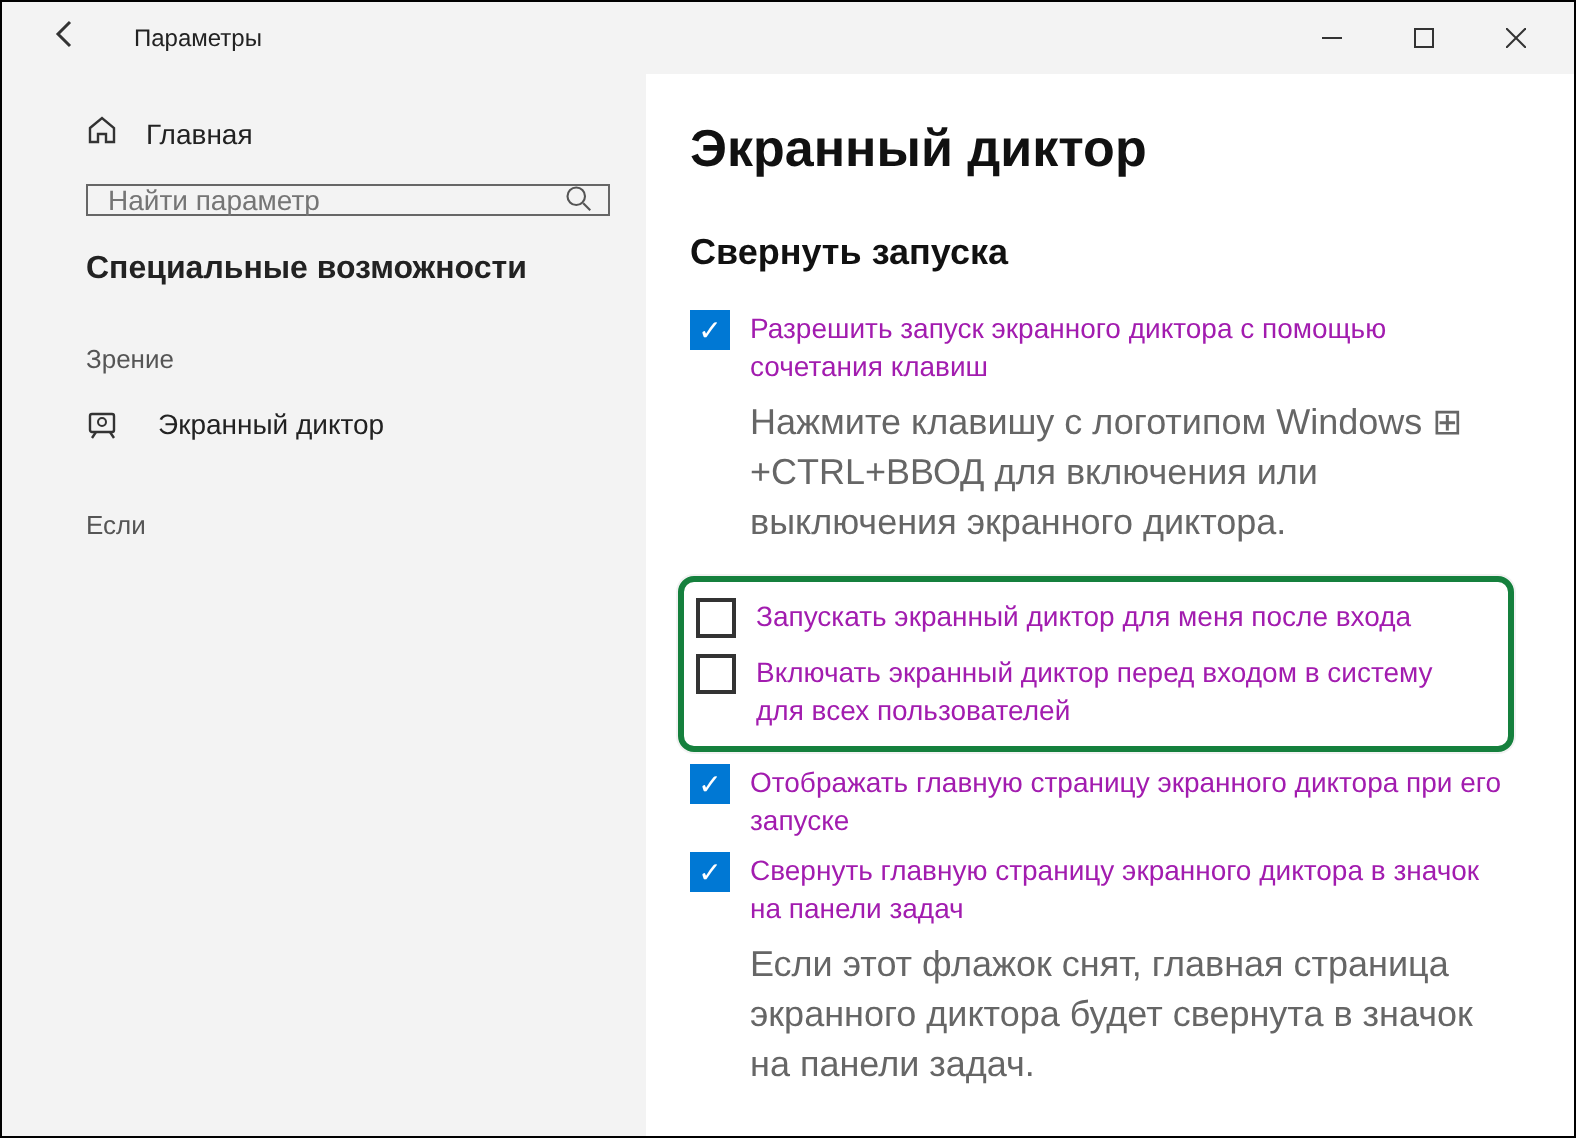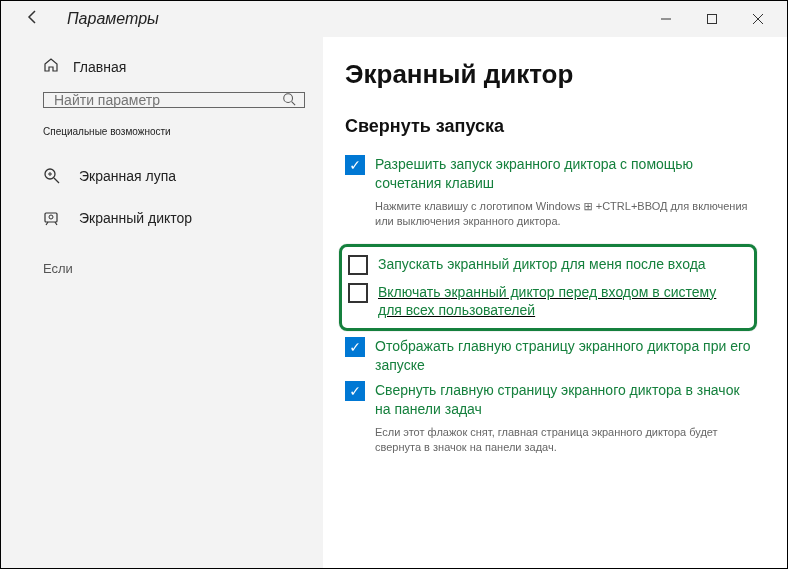--- a/index.html
+++ b/index.html
@@ -12,21 +12,21 @@
     position: relative;
   }
   .titlebar {
     height: 36px;
     display: flex;
     align-items: center;
     padding: 0 6px 0 18px;
     background: #f3f3f3;
   }
   .titlebar .back { width: 28px; text-align: center; font-size: 16px; color: #333; cursor: pointer; }
-  .titlebar .title { font-size: 16px; color: #222; margin-left: 20px; font-style: italic; }
+  .titlebar .title { font-size: 12px; color: #222; margin-left: 20px; }
   .wincontrols { margin-left: auto; display: flex; }
   .wincontrols div { width: 46px; height: 32px; display:flex; align-items:center; justify-content:center; color:#333; font-size:12px; cursor:pointer; }
   .content { display: flex; height: calc(100% - 36px); }
   .sidebar {
     width: 322px;
     background: #f3f3f3;
     padding: 12px 0 0 0;
     display: flex; flex-direction: column;
     color: #222;
   }
@@ -38,48 +38,48 @@
     height: 16px;
     display:flex; align-items:center;
     padding: 0 8px 0 10px;
     background:#f3f3f3;
   }
   .searchbox input {
     flex:1; border:none; outline:none; background:transparent;
     font-size: 14px; color:#555;
   }
   .searchbox .sicon { font-size:14px; color:#555; }
-  .section-title { font-size: 10px; font-weight:400; padding: 10px 0 18px 42px; }
+  .section-title { font-size: 16px; font-weight:700; padding: 10px 0 18px 42px; }
   .group-label { font-size: 13px; color: #555; padding: 10px 0 4px 42px; }
   .nav-item {
     display:flex; align-items:center; gap: 18px;
     padding: 12px 0 12px 42px;
     font-size: 14px; color:#222; cursor:pointer;
   }
   .nav-item .icon { width:18px; height:18px; display:flex; align-items:center; justify-content:center; }
   .main {
     flex:1; background:#fff; padding: 22px 30px 0 22px;
     overflow: hidden;
   }
   .main h1 { font-size: 26px; font-weight: 600; color:#111; margin-bottom: 26px; }
   .main h2 { font-size: 18px; font-weight: 600; color:#111; margin-bottom: 18px; }
   .opt { display:flex; align-items:flex-start; gap:10px; margin-bottom: 6px; }
   .opt .cb { flex-shrink:0; width:20px; height:20px; border:2px solid #333; display:flex; align-items:center; justify-content:center; cursor:pointer; }
   .opt .cb.checked { background:#0078d4; border-color:#0078d4; color:#fff; font-size:14px; line-height:1; }
-  .opt .lbl { font-size: 14px; color:#15803d; line-height: 1.35; }
-  .helper { font-size: 11px; color:#666; line-height:1.4; margin: 2px 0 14px 30px; }
+  .opt .lbl { font-size: 14px; color:#a21caf; line-height: 1.35; }
+  .helper { font-size: 18px; color:#666; line-height:1.4; margin: 2px 0 14px 30px; }
   .highlight-box {
     border: 3px solid #15803d;
     border-radius: 8px;
     padding: 8px 10px 6px 6px;
     margin: 0 0 6px -6px;
     box-shadow: 0 0 0 1px rgba(0,0,0,0.05);
   }
   .highlight-box .opt { margin-bottom: 8px; }
-  .highlight-box .opt:last-child { margin-bottom: 2px; text-decoration: underline; }
+  .highlight-box .opt:last-child { margin-bottom: 2px; }
 </style>
 </head>
 <body>
 
 <div class="titlebar">
   <div class="back">
     <svg viewBox="0 0 16 16" width="16" height="16">
         <path d="M10 2 L4 8 L10 14" fill="none" stroke="#333" stroke-width="1.5"></path>
       </svg>
   </div>
@@ -117,32 +117,22 @@
     <div class="searchbox">
       <input type="text" placeholder="Найти параметр" style="">
       <span class="sicon">
         <svg width="14" height="14" viewBox="0 0 16 16">
             <circle cx="7" cy="7" r="5" fill="none" stroke="#555" stroke-width="1.2"></circle>
             <line x1="11" y1="11" x2="15" y2="15" stroke="#555" stroke-width="1.2"></line>
           </svg>
       </span>
     </div>
     <div class="section-title">Специальные возможности</div>
+    <div class="group-label">Зрение</div>
 
-    <div class="nav-item">
-      <span class="icon">
-        <svg viewBox="0 0 18 18">
-            <circle cx="7" cy="7" r="5" fill="none" stroke="#333" stroke-width="1.3"></circle>
-            <line x1="11" y1="11" x2="16" y2="16" stroke="#333" stroke-width="1.3"></line>
-            <line x1="5" y1="7" x2="9" y2="7" stroke="#333"></line>
-            <line x1="7" y1="5" x2="7" y2="9" stroke="#333"></line>
-          </svg>
-      </span>
-      <span>Экранная лупа</span>
-    </div>
     <div class="nav-item">
       <span class="icon">
         <svg viewBox="0 0 18 18">
             <rect x="2" y="4" width="12" height="9" rx="1" fill="none" stroke="#333" stroke-width="1.2"></rect>
             <path d="M5 13 L3 16 M12 13 L14 16" stroke="#333" stroke-width="1.2"></path>
             <circle cx="8" cy="8" r="2" fill="none" stroke="#333"></circle>
           </svg>
       </span>
       <span>Экранный диктор</span>
     </div>

